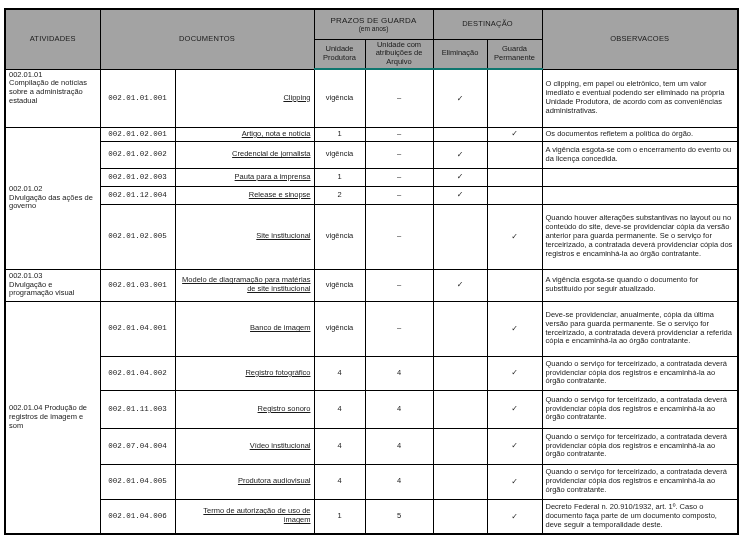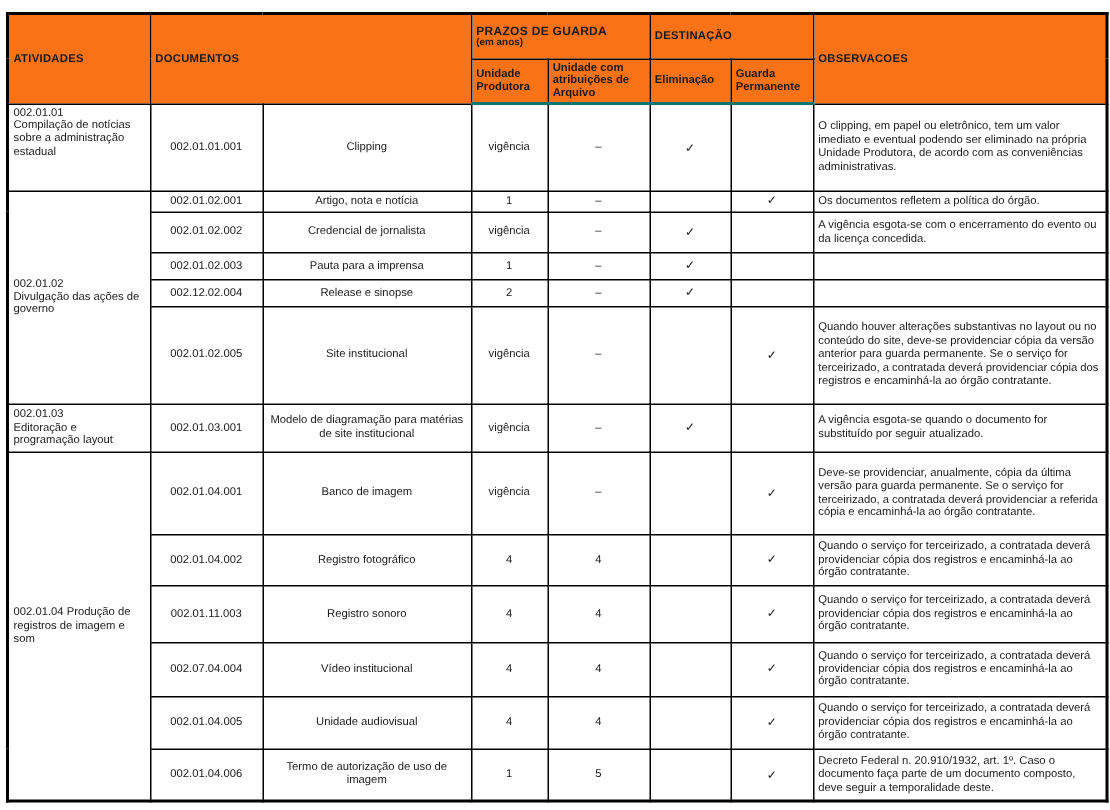--- a/index.html
+++ b/index.html
@@ -19,32 +19,32 @@
   .tt th, .tt td {
     border:1px solid #000;
     padding:1px 3px;
     font-size:7.5px;
     line-height:1.18;
     vertical-align:middle;
     overflow:hidden;
     word-wrap:break-word;
   }
   .tt thead th {
-    background:#f97316;
-    font-weight:bold;
-    text-align:left;
+    background:#a3a3a3;
+    font-weight:normal;
+    text-align:center;
   }
   .tt thead tr:last-child th { border-bottom:2px solid #0f766e; }
   .h-main { font-size:8px; letter-spacing:.2px; }
   .h-sub  { font-size:6.6px; }
   .subhead { font-size:6.8px; }
   td.activity { text-align:left; vertical-align:middle; white-space:pre-line; }
   td.activity.vtop { vertical-align:top; }
-  td.code { text-align:center; }
-  td.name { text-align:center; }
+  td.code { text-align:center;font-family:Liberation Mono, monospace; }
+  td.name { text-align:right;text-decoration:underline; }
   td.num  { text-align:center; }
   td.mark { text-align:center; font-size:8px; }
   td.obs  { text-align:left; }
 </style>
 </head>
 <body>
 
 <div class="page">
   <table class="tt">
     <colgroup>
@@ -110,40 +110,40 @@
       <tr style="height:18px">
         <td class="code">002.01.02.003</td>
         <td class="name">Pauta para a imprensa</td>
         <td class="num">1</td>
         <td class="num">–</td>
         <td class="mark">✓</td>
         <td class="mark"></td>
         <td class="obs"></td>
       </tr>
       <tr style="height:18px">
-        <td class="code">002.12.02.004</td>
+        <td class="code">002.01.12.004</td>
         <td class="name">Release e sinopse</td>
         <td class="num">2</td>
         <td class="num">–</td>
         <td class="mark">✓</td>
         <td class="mark"></td>
         <td class="obs"></td>
       </tr>
       <tr style="height:65px">
         <td class="code">002.01.02.005</td>
         <td class="name">Site institucional</td>
         <td class="num">vigência</td>
         <td class="num">–</td>
         <td class="mark"></td>
         <td class="mark">✓</td>
         <td class="obs">Quando houver alterações substantivas no layout ou no conteúdo do site, deve-se providenciar cópia da versão anterior para guarda permanente. Se o serviço for terceirizado, a contratada deverá providenciar cópia dos registros e encaminhá-la ao órgão contratante.</td>
       </tr>
       <tr style="height:32px">
         <td class="activity">002.01.03
-Editoração e programação layout</td>
+Divulgação e programação visual</td>
         <td class="code">002.01.03.001</td>
         <td class="name">Modelo de diagramação para matérias de site institucional</td>
         <td class="num">vigência</td>
         <td class="num">–</td>
         <td class="mark">✓</td>
         <td class="mark"></td>
         <td class="obs">A vigência esgota-se quando o documento for substituído por seguir atualizado.</td>
       </tr>
       <tr style="height:55px">
         <td rowspan="6" class="activity">002.01.04 Produção de registros de imagem e som</td>
@@ -177,21 +177,21 @@
         <td class="code">002.07.04.004</td>
         <td class="name">Vídeo institucional</td>
         <td class="num">4</td>
         <td class="num">4</td>
         <td class="mark"></td>
         <td class="mark">✓</td>
         <td class="obs">Quando o serviço for terceirizado, a contratada deverá providenciar cópia dos registros e encaminhá-la ao órgão contratante.</td>
       </tr>
       <tr style="height:35px">
         <td class="code">002.01.04.005</td>
-        <td class="name">Unidade audiovisual</td>
+        <td class="name">Produtora audiovisual</td>
         <td class="num">4</td>
         <td class="num">4</td>
         <td class="mark"></td>
         <td class="mark">✓</td>
         <td class="obs">Quando o serviço for terceirizado, a contratada deverá providenciar cópia dos registros e encaminhá-la ao órgão contratante.</td>
       </tr>
       <tr style="height:35px">
         <td class="code">002.01.04.006</td>
         <td class="name">Termo de autorização de uso de imagem</td>
         <td class="num">1</td>

